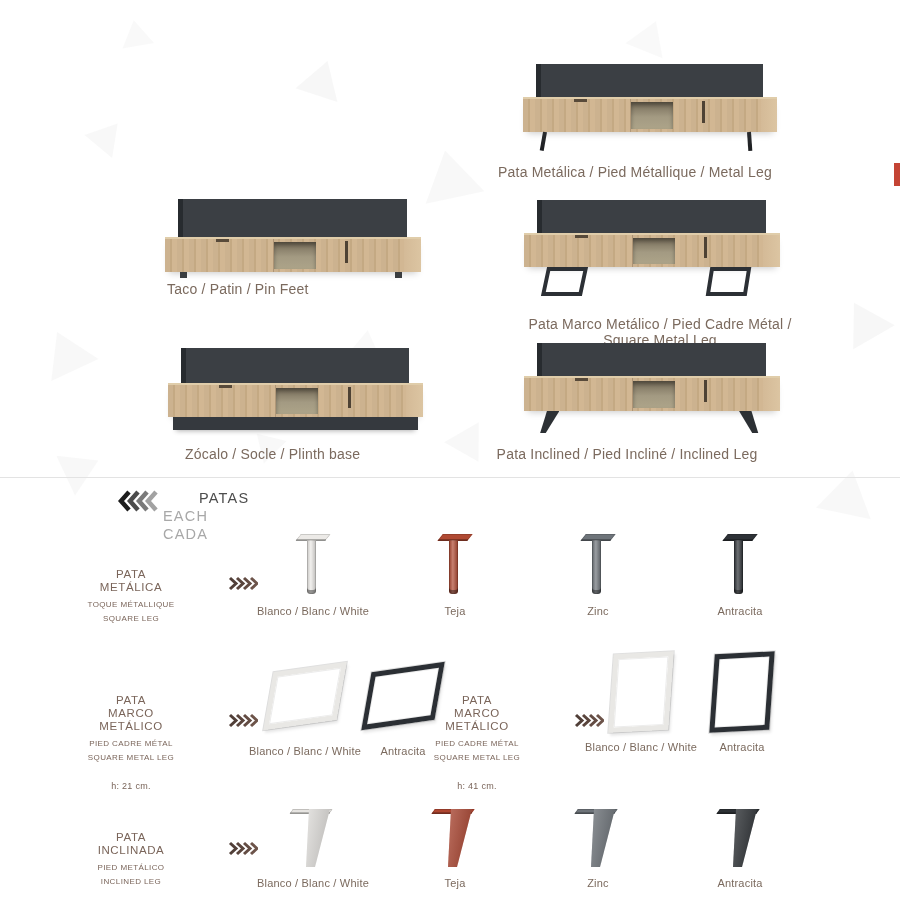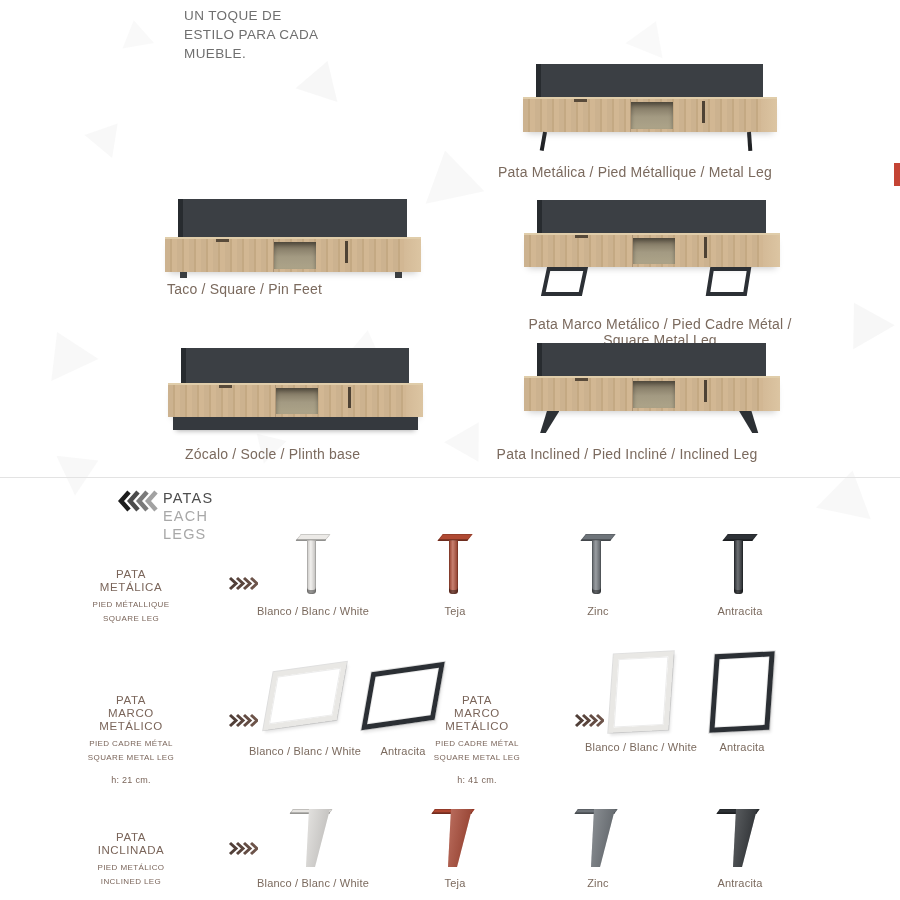--- a/index.html
+++ b/index.html
@@ -47,27 +47,27 @@
   .legs-inclined .leg.l{left:6%;clip-path:polygon(38% 0,100% 0,32% 100%,4% 100%);}
   .legs-inclined .leg.r{left:84%;clip-path:polygon(0 0,62% 0,96% 100%,66% 100%);}
   
   .caption{position:absolute;font-size:14px;letter-spacing:.2px;color:#7b6a5e;}
   .caption.center{text-align:center;}
   
   .divider{position:absolute;left:0;top:477px;width:900px;height:1px;background:#e3e3e3;}
   
   .legs-head-icon{position:absolute;left:117px;top:489px;}
   .legs-title{position:absolute;left:163px;top:489px;font-size:14.5px;line-height:18px;letter-spacing:1.2px;}
-  .legs-title .t1{color:#4d4d4d;} .legs-title .t2,.legs-title .t3{color:#a8a8a8;}
+  .legs-title .t1{color:#4d4d4d;margin-left:36px;} .legs-title .t2,.legs-title .t3{color:#a8a8a8;}
   
   .row-label{position:absolute;width:182px;text-align:center;color:#7a655a;}
   .row-label .name{font-size:11.5px;line-height:13px;letter-spacing:.6px;white-space:pre-line;}
   .row-label .sub{font-size:8px;line-height:11px;letter-spacing:.4px;margin-top:3px;}
   .row-label .sub.first{margin-top:5px;}
-  .row-label .hnote{font-size:9px;letter-spacing:.3px;margin-top:12px;}
+  .row-label .hnote{font-size:9px;letter-spacing:.3px;margin-top:18px;}
   .chevR{position:absolute;}
   
   .cell{position:absolute;width:146px;text-align:center;}
   .sw-area{height:68px;display:flex;align-items:center;justify-content:center;}
   .sw-area.tall2{height:88px;}
   .sw-area.incl{height:70px;}
   .cell-label{font-size:11px;color:#7b6a5e;letter-spacing:.2px;margin-top:5px;}
   
   .sw-metal{position:relative;width:42px;height:66px;}
   .sw-metal .plate{position:absolute;top:1px;left:6px;width:30px;height:7px;background:var(--c);
@@ -102,23 +102,20 @@
   <i style="left:450px;top:430px;border-left:20px solid transparent;border-right:20px solid transparent;border-bottom:34px solid rgba(200,200,200,.13);transform:rotate(150deg);"></i>
   <i style="left:840px;top:300px;border-left:24px solid transparent;border-right:24px solid transparent;border-bottom:40px solid rgba(200,200,200,.14);transform:rotate(-30deg);"></i>
   <i style="left:820px;top:470px;border-left:28px solid transparent;border-right:28px solid transparent;border-bottom:44px solid rgba(200,200,200,.12);transform:rotate(12deg);"></i>
   <i style="left:60px;top:450px;border-left:22px solid transparent;border-right:22px solid transparent;border-bottom:36px solid rgba(200,200,200,.12);transform:rotate(65deg);"></i>
   <i style="left:250px;top:430px;border-left:16px solid transparent;border-right:16px solid transparent;border-bottom:26px solid rgba(200,200,200,.13);transform:rotate(-45deg);"></i>
   <i style="left:630px;top:20px;border-left:20px solid transparent;border-right:20px solid transparent;border-bottom:32px solid rgba(200,200,200,.10);transform:rotate(22deg);"></i>
   <i style="left:120px;top:20px;border-left:16px solid transparent;border-right:16px solid transparent;border-bottom:26px solid rgba(200,200,200,.10);transform:rotate(-10deg);"></i>
 </div>
 
 <div class="intro">
-  <p class="es">UN TOQUE DE
-ESTILO PARA CADA
-MUEBLE.</p>
 </div>
 
 <div class="furniture legs-metal" style="left:523px;top:64px;width:254px;--ph:33px;--bh:35px;--lh:19px;">
   <div class="f-back"></div>
   <div class="f-body">
     <div class="f-handle-top"></div>
     <div class="f-niche"></div>
     <div class="f-seam" style="left:42%;"></div>
     <div class="f-handle-right"></div>
   </div>
@@ -135,21 +132,21 @@
     <div class="f-handle-top"></div>
     <div class="f-niche"></div>
     <div class="f-seam" style="left:42%;"></div>
     <div class="f-handle-right"></div>
   </div>
   <div class="f-legs">
       <span class="leg l"></span>
       <span class="leg r"></span>
     </div>
 </div>
-<div class="caption" style="left:167px;top:281px;">Taco / Square / Pin Feet</div>
+<div class="caption" style="left:167px;top:281px;">Taco / Patin / Pin Feet</div>
 
 <div class="furniture legs-frame" style="left:524px;top:200px;width:256px;--ph:33px;--bh:34px;--lh:33px;">
   <div class="f-back"></div>
   <div class="f-body">
     <div class="f-handle-top"></div>
     <div class="f-niche"></div>
     <div class="f-seam" style="left:42%;"></div>
     <div class="f-handle-right"></div>
   </div>
   <div class="f-legs">
@@ -193,27 +190,27 @@
 
 <svg class="legs-head-icon" width="42" height="24" viewBox="0 0 42 24">
   <polyline points="12,3 4,12 12,21" fill="none" stroke="#1c1c1c" stroke-width="4.5"></polyline>
   <polyline points="21,3 13,12 21,21" fill="none" stroke="#4c4c4c" stroke-width="4.5"></polyline>
   <polyline points="30,3 22,12 30,21" fill="none" stroke="#7a7a7a" stroke-width="4.5"></polyline>
   <polyline points="39,3 31,12 39,21" fill="none" stroke="#a2a2a2" stroke-width="4.5"></polyline>
 </svg>
 <div class="legs-title">
   <div class="t1">PATAS</div>
   <div class="t2">EACH</div>
-  <div class="t3">LEGS</div>
+  <div class="t3">CADA</div>
 </div>
 
 <div class="row-label" style="left:40px;top:568px;">
   <div class="name">PATA
 METÁLICA</div>
-  <div class="sub first">PIED MÉTALLIQUE</div>
+  <div class="sub first">TOQUE MÉTALLIQUE</div>
   <div class="sub">SQUARE LEG</div>
 </div>
 <svg class="chevR" style="left:228px;top:576px;" width="30" height="15" viewBox="0 0 30 15">
   <polyline points="2,2 8,7.5 2,13" fill="none" stroke="#513f38" stroke-width="3"></polyline>
   <polyline points="9,2 15,7.5 9,13" fill="none" stroke="#5a453d" stroke-width="3"></polyline>
   <polyline points="16,2 22,7.5 16,13" fill="none" stroke="#634c43" stroke-width="3"></polyline>
   <polyline points="23,2 29,7.5 23,13" fill="none" stroke="#6d544a" stroke-width="3"></polyline>
 </svg>
 
 <div class="cell" style="left:240px;top:532px;">

